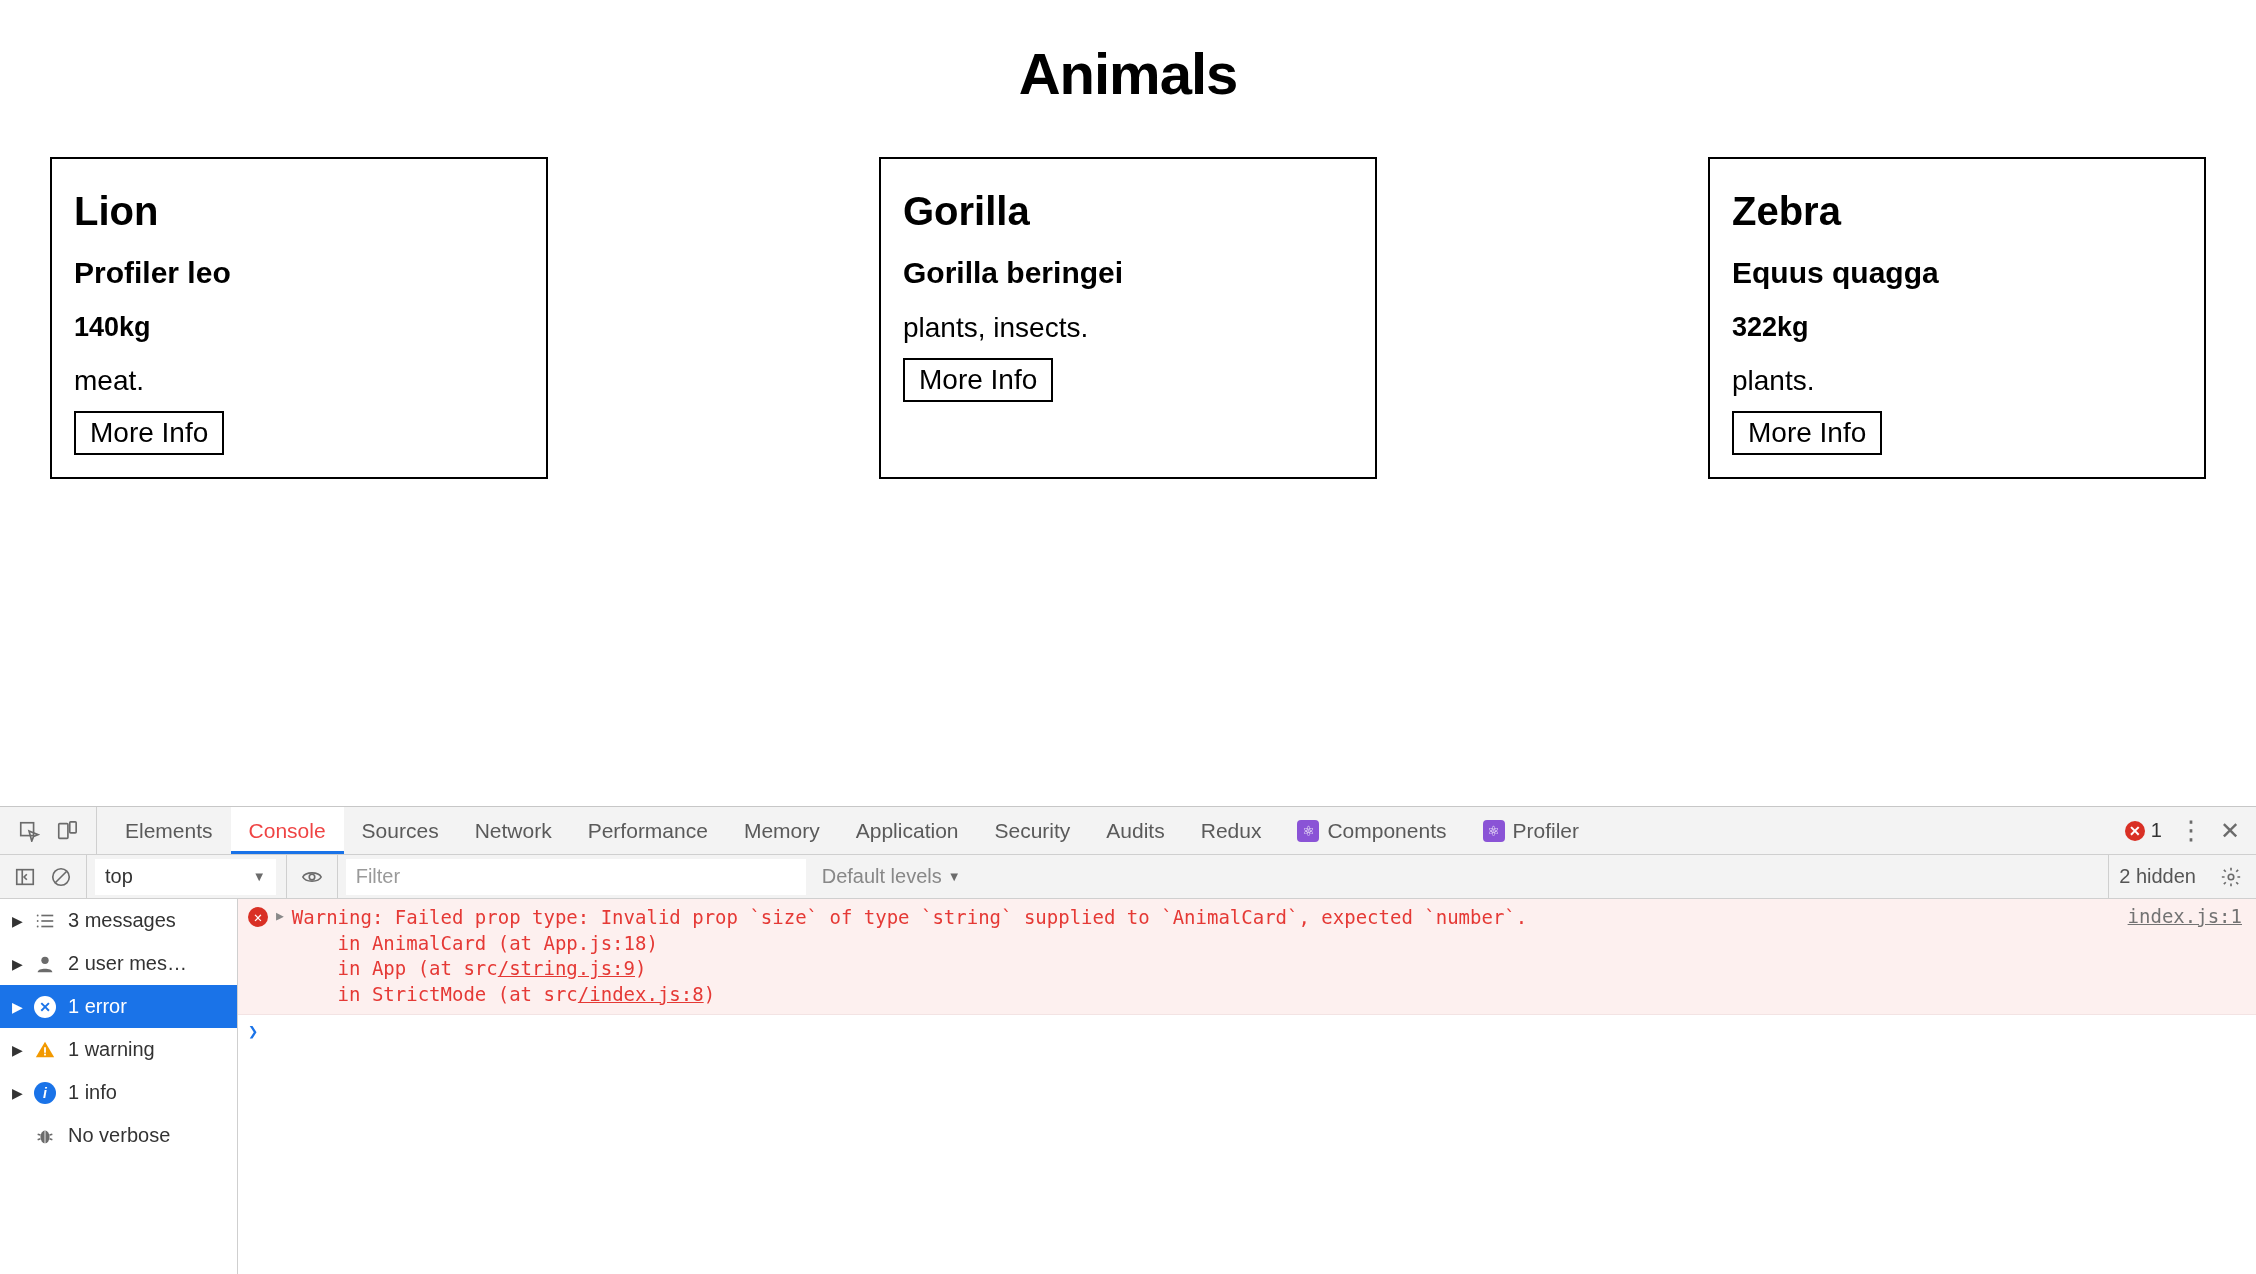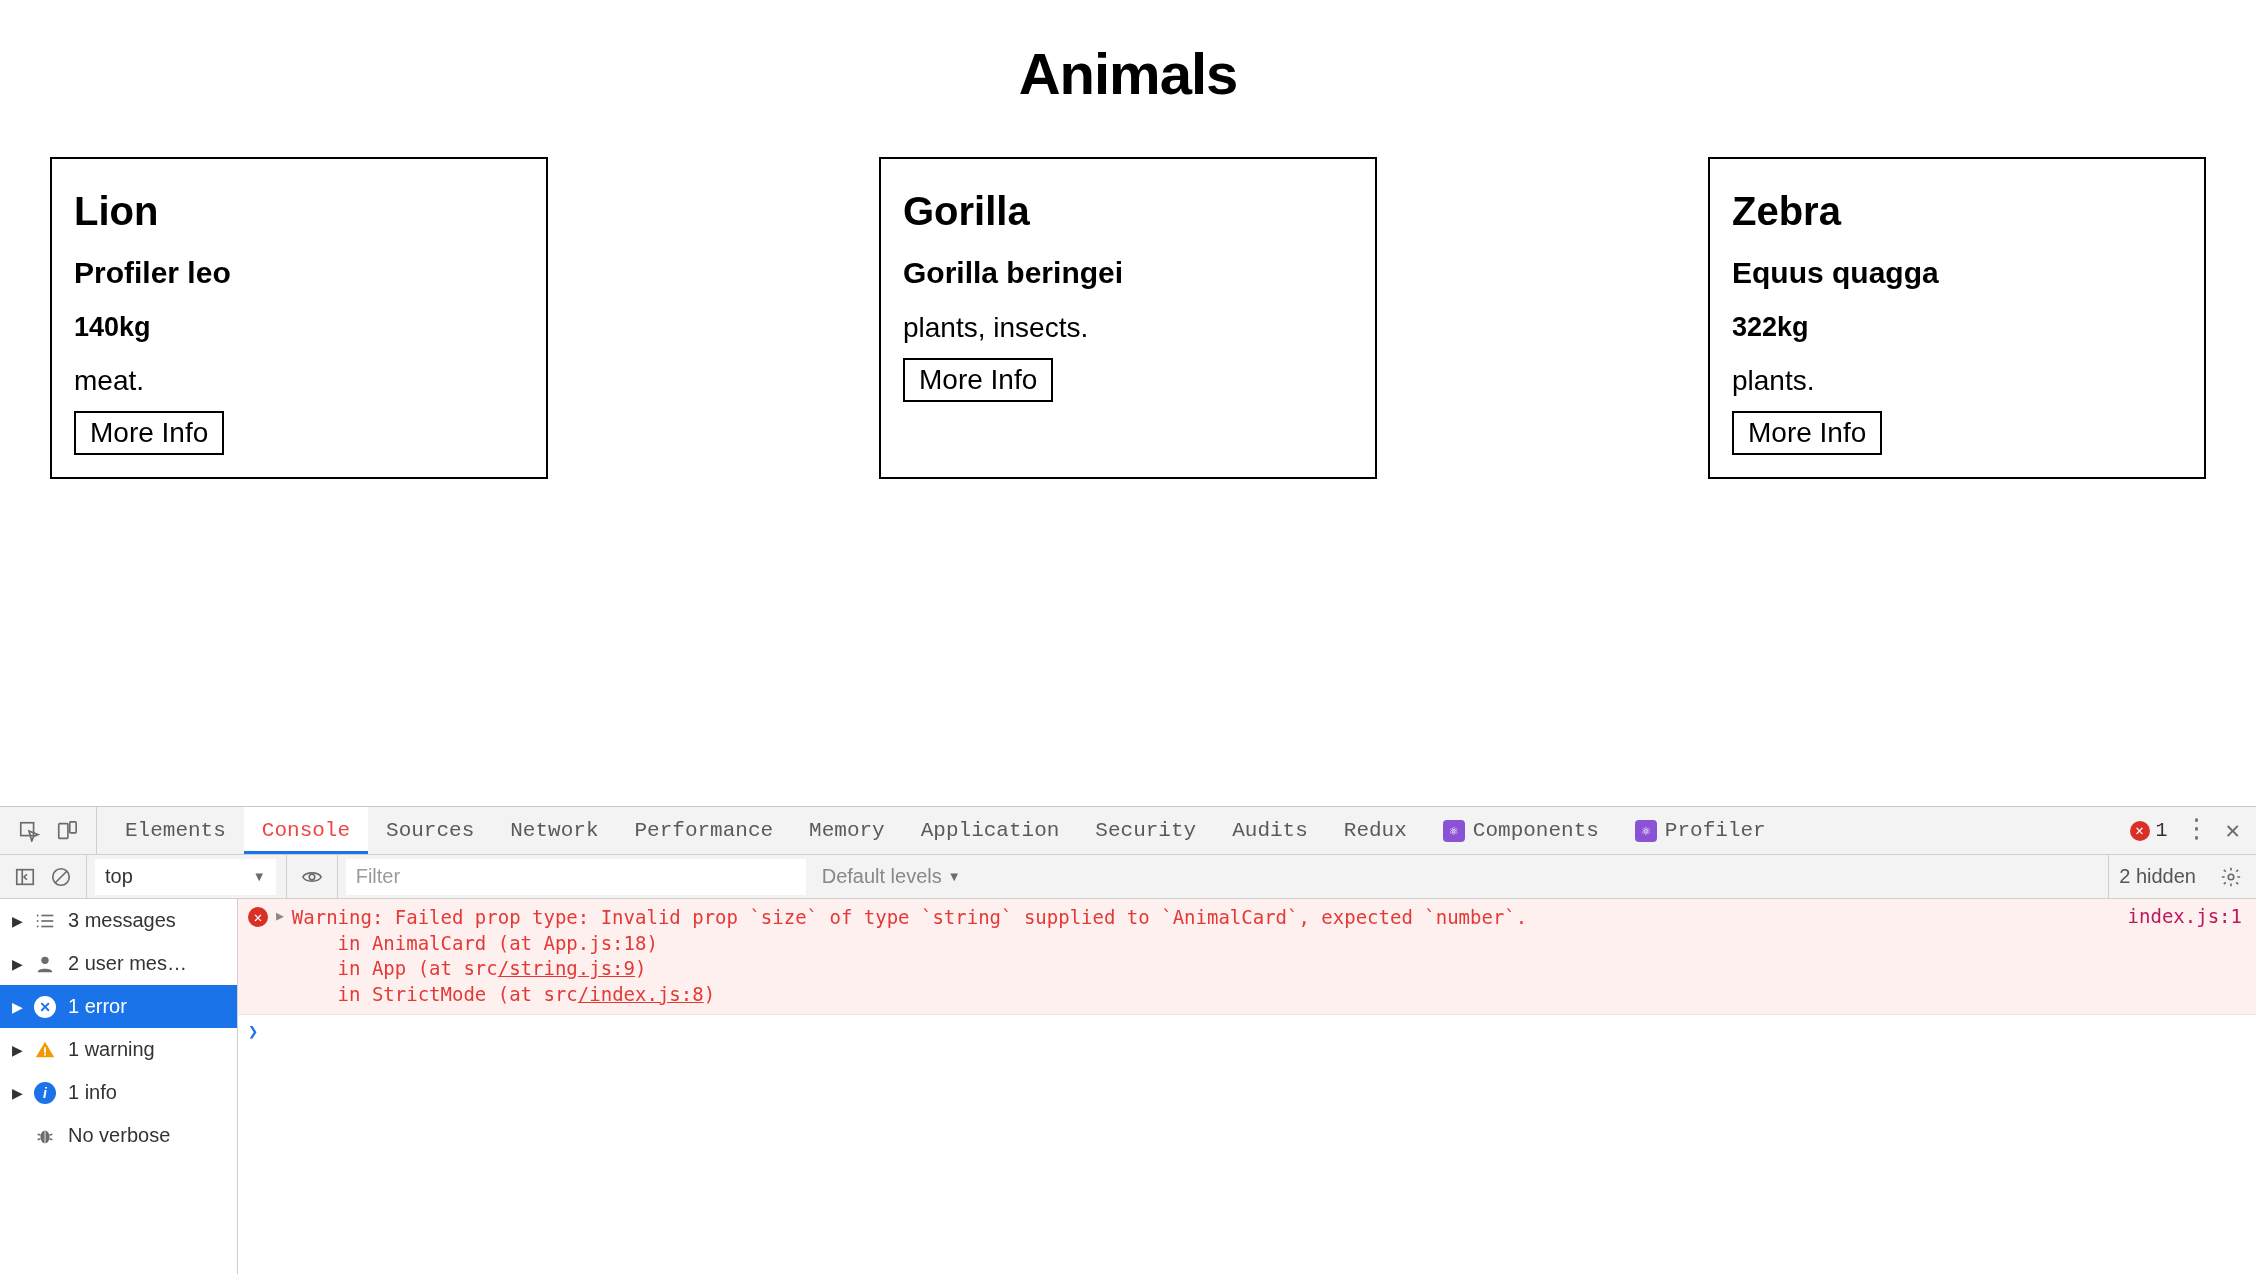--- a/index.html
+++ b/index.html
@@ -12,21 +12,21 @@
   .cards { display:flex; justify-content:space-between; }
   .card { width:498px; border:2px solid #000; padding:20px 38px 22px 22px; }
   .card h2 { font-size:40px; font-weight:800; margin:10px 0 22px 0; }
   .card h3 { font-size:30px; font-weight:700; margin:0 0 22px 0; }
   .card h4 { font-size:27px; font-weight:700; margin:0 0 22px 0; }
   .card p  { font-size:28px; font-weight:400; margin:0 0 14px 0; }
   .card button { font-size:28px; background:#fff; border:2px solid #000; padding:4px 14px; cursor:pointer; font-family:inherit; }
 
   
   .devtools { position:absolute; left:0; right:0; bottom:0; height:468px; background:#fff; border-top:1px solid #c7c7c7; font-size:20px; color:#333; }
-  .dt-tabbar { display:flex; align-items:center; height:48px; border-bottom:1px solid #cfcfcf; background:#f3f3f3;font-family:Liberation Mono, monospace; }
+  .dt-tabbar { display:flex; align-items:center; height:48px; border-bottom:1px solid #cfcfcf; background:#f3f3f3; }
   .dt-left-icons { display:flex; align-items:center; gap:16px; padding:0 18px; border-right:1px solid #cfcfcf; height:100%; }
   .dt-tabs { display:flex; align-items:center; height:100%; gap:0; padding-left:10px; flex:1; }
   .dt-tab { padding:0 18px; height:100%; display:flex; align-items:center; color:#5a5a5a; cursor:pointer; font-size:21px; gap:8px; }
   .dt-tab.active { color:#ef4444; box-shadow: inset 0 -3px 0 #1a73e8; background:#fff; }
   .dt-right { margin-left:auto; display:flex; align-items:center; gap:16px; padding:0 16px; }
   .err-badge { display:flex; align-items:center; gap:6px; color:#333; }
   .icon-circle-err { width:20px; height:20px; border-radius:50%; background:#d93025; color:#fff; display:flex; align-items:center; justify-content:center; font-size:14px; font-weight:700; }
   .ext-badge { width:22px; height:22px; border-radius:4px; background:#8a53d6; color:#fff; display:flex; align-items:center; justify-content:center; font-size:14px; }
 
   .dt-toolbar { display:flex; align-items:center; height:44px; border-bottom:1px solid #cfcfcf; background:#f3f3f3; }
@@ -49,21 +49,21 @@
   .ic-err { width:22px; height:22px; border-radius:50%; background:#fff; color:#1a73e8; display:flex; align-items:center; justify-content:center; font-size:14px; font-weight:700;}
   .sb-item:not(.selected) .ic-err { background:#d93025; color:#fff; }
   .ic-info { width:22px; height:22px; border-radius:50%; background:#1a73e8; color:#fff; display:flex; align-items:center; justify-content:center; font-size:14px; font-weight:700; font-style:italic;}
 
   .dt-console { flex:1; font-family: Menlo, Consolas, monospace; font-size:19px; overflow:auto; }
   .log-row { display:flex; align-items:flex-start; padding:6px 14px 6px 10px; border-bottom:1px solid #f3e3e3; background:#fdf0ef; color:#e53935; gap:8px;}
   .log-row .tri { color:#888; margin-top:3px; font-size:13px;}
   .log-row .icon-circle-err { flex:0 0 20px; margin-top:2px;}
   .log-msg { white-space:pre; flex:1; line-height:1.35; }
   .log-msg .u { text-decoration:underline; }
-  .log-src { color:#be185d; margin-left:auto; cursor:pointer; }
+  .log-src { color:#737373; text-decoration:underline; margin-left:auto; cursor:pointer; }
   .prompt-row { display:flex; align-items:center; padding:6px 10px; color:#1a73e8; font-size:17px;}
 
   
   .svg-stroke { stroke:#6b6b6b; fill:none; stroke-width:1.8; }
 
   .tri-down { font-size:13px; color:#6b6b6b; }
   .kebab { font-size:26px; color:#6b6b6b; letter-spacing:0; line-height:0.4;}
   .close-x { font-size:24px; color:#6b6b6b; }
 </style>
 </head>

